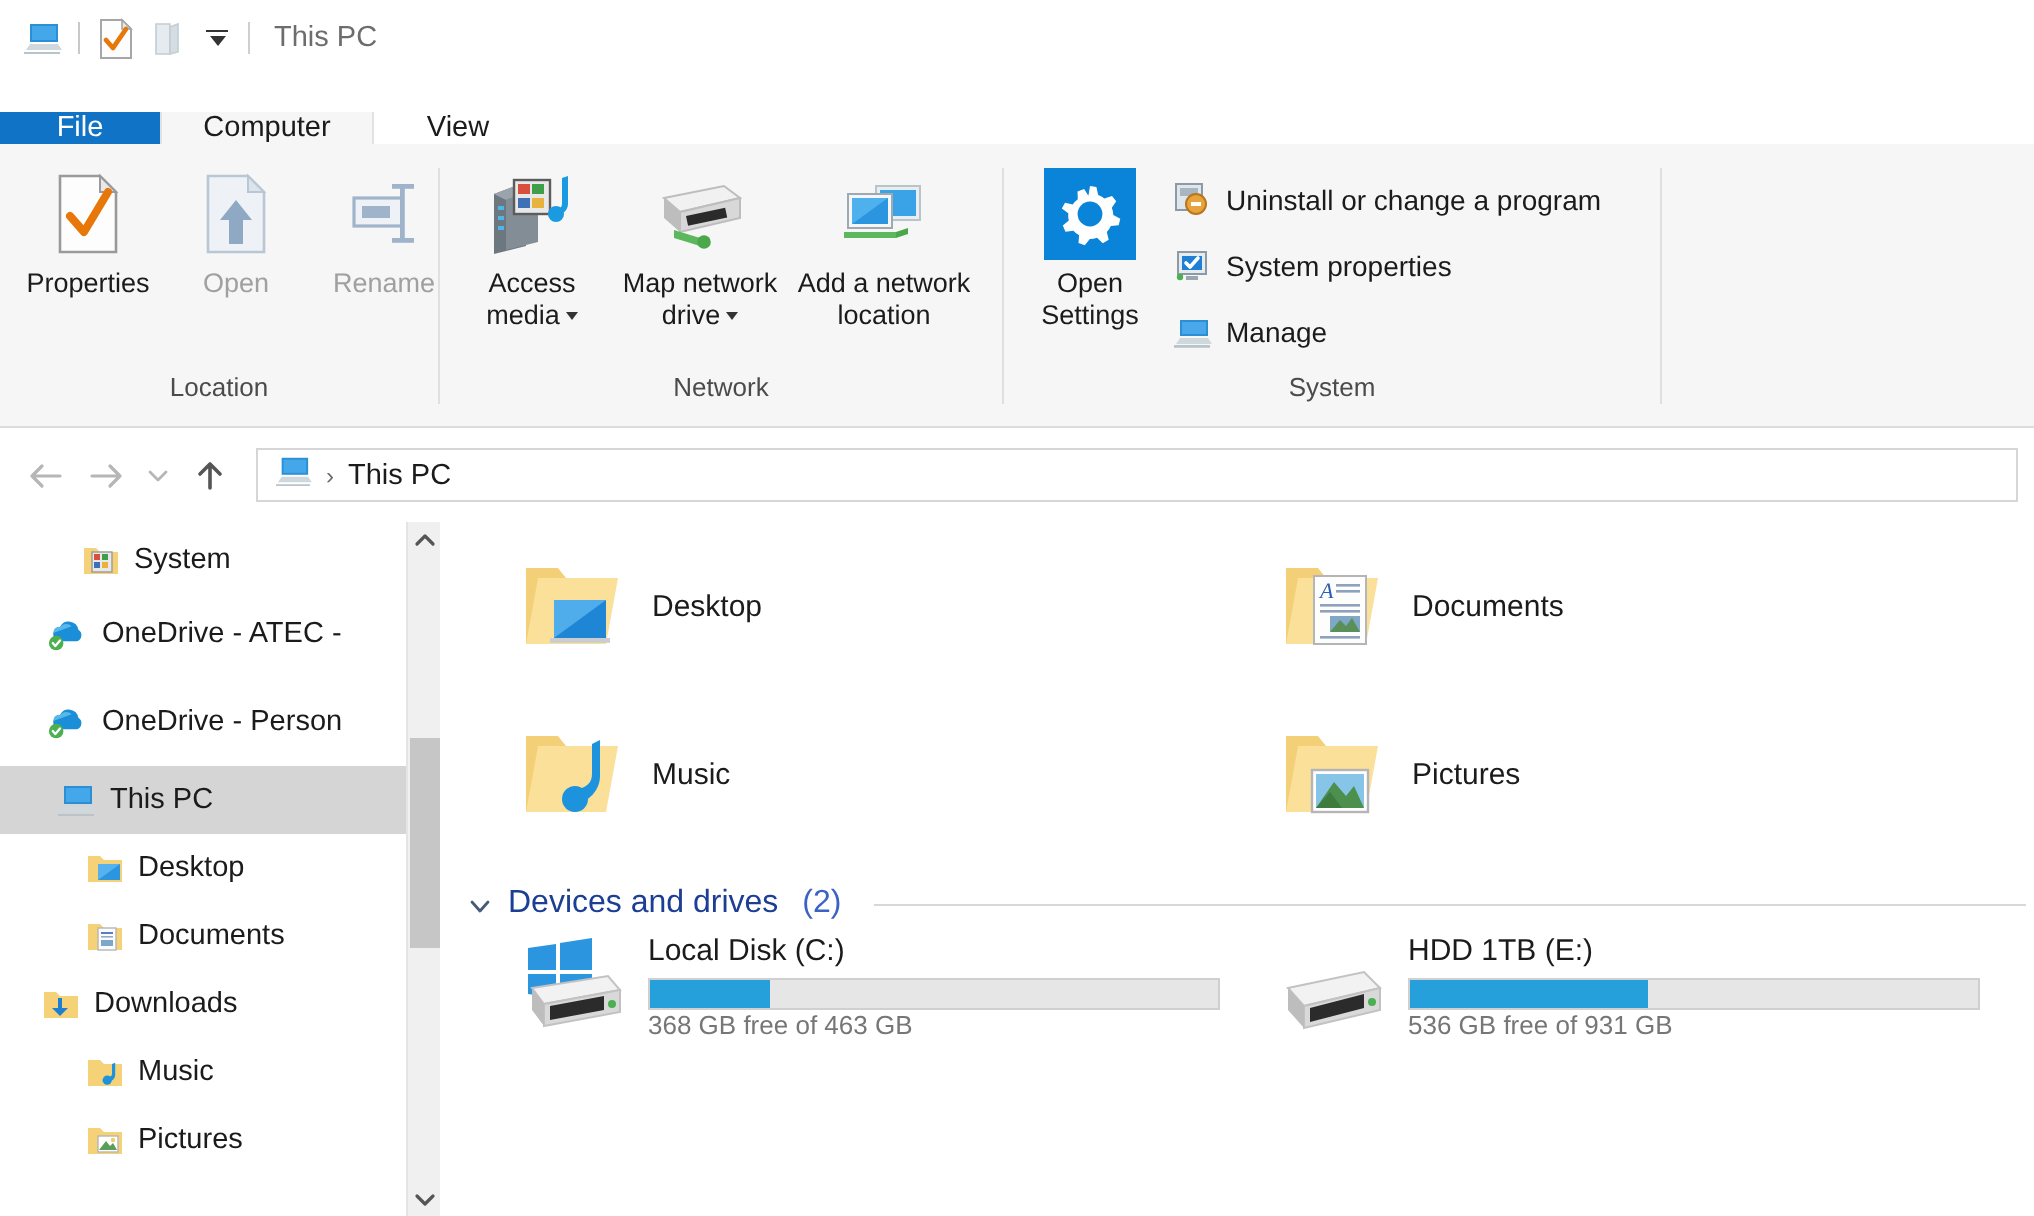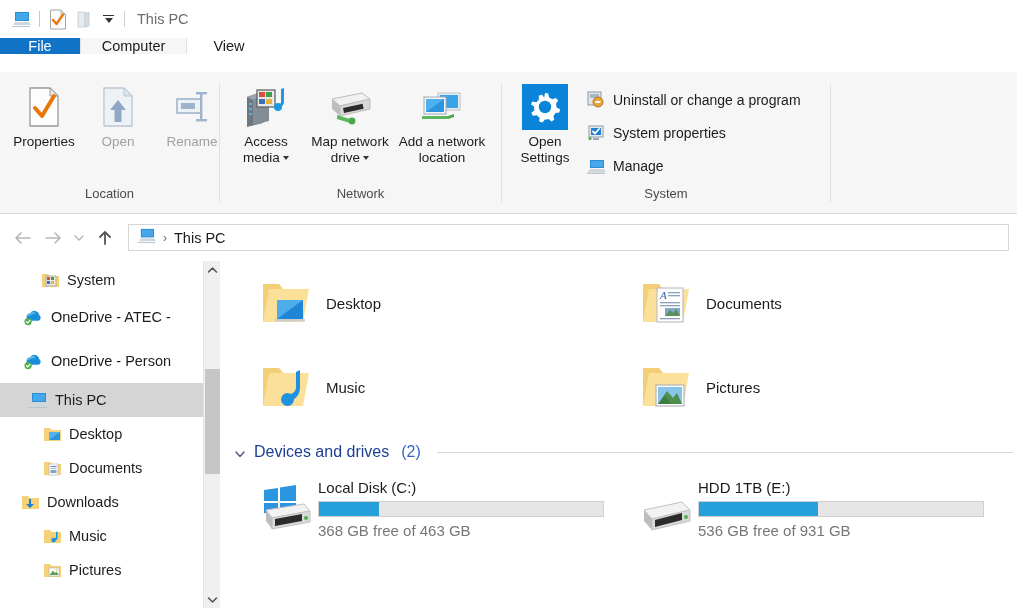--- a/index.html
+++ b/index.html
@@ -22,21 +22,21 @@
   .qat-sep { width:1px; height:16px; background:#c8c8c8; margin:0 5px; }
   .title-text {
     font-size: 14.5px; color: #6d6d6d; margin-left: 10px;
     padding-left: 12px; border-left: 1px solid #cfcfcf; line-height:16px;
   }
   .caret-down { width:0;height:0;border-left:5px solid transparent;border-right:5px solid transparent;border-top:6px solid #333; }
   .qat-dd { display:flex; flex-direction:column; align-items:center; gap:2px; margin-left:6px; }
   .qat-dd .bar { width:11px;height:1.5px;background:#333; }
 
   
-  .tabstrip { height: 34px; display:flex; align-items:flex-start; background:#ffffff; position:relative; }
+  .tabstrip { height: 34px; display:flex; align-items:flex-end; background:#ffffff; position:relative; }
   .tab {
     display:flex; align-items:center; justify-content:center;
     font-size: 14.5px; color:#1b1b1b; cursor:default;
   }
   .tab-file { width: 80px; background:#1073c6; color:#fff; }
   .tab-computer { width: 107px; background:#f6f6f6; border-left:1px solid #e2e2e2; border-right:1px solid #e2e2e2;}
   .tab-view { width: 84px; background:#fff; }
   .tabstrip-fill { flex:1; background:#fff; }
 
   
@@ -107,27 +107,27 @@
   .chev { width:12px; height:12px; }
   .sec-title { font-size:16px; color:#1c3f94; }
   .sec-count { font-size:16px; color:#3b63c4; margin-left:4px; }
   .sec-rule { flex:1; height:1px; background:#d8d8d8; margin-left:8px; margin-right:4px;}
 
   .grid { display:flex; flex-wrap:wrap; }
   .item { width:380px; height:84px; display:flex; align-items:center; gap:12px; padding-left:24px; }
   .item .glyph { width:56px; height:56px; display:flex; align-items:center; justify-content:center; flex:none;}
   .item .name { font-size:15px; color:#1b1b1b; }
 
-  .drive { width:380px; height:84px; display:flex; align-items:center; gap:4px; padding-left:24px;}
+  .drive { width:380px; height:84px; display:flex; align-items:flex-start; gap:10px; padding-left:24px;}
   .drive .glyph { width:56px; height:52px; display:flex; align-items:center; justify-content:center; flex:none;}
   .drive .info { width:286px; }
   .drive .dname { font-size:15px; color:#1b1b1b; margin-bottom:5px; }
   .bar-outer { height:16px; background:#e6e6e6; border:1px solid #d0d0d0; width:286px; }
   .bar-fill { height:14px; background:#26a0da; }
-  .dfree { font-size:15px; color:#767676; margin-top:5px; }
+  .dfree { font-size:13px; color:#767676; }
 </style>
 </head>
 <body>
 
 <div class="window">
 
   <div class="titlebar">
     <div class="qat-icon">
       <svg width="20" height="18" viewBox="0 0 20 18">
         <path d="M4 2 L18 2 L18 11 L4 11 Z" fill="#2a8fd4"></path>

